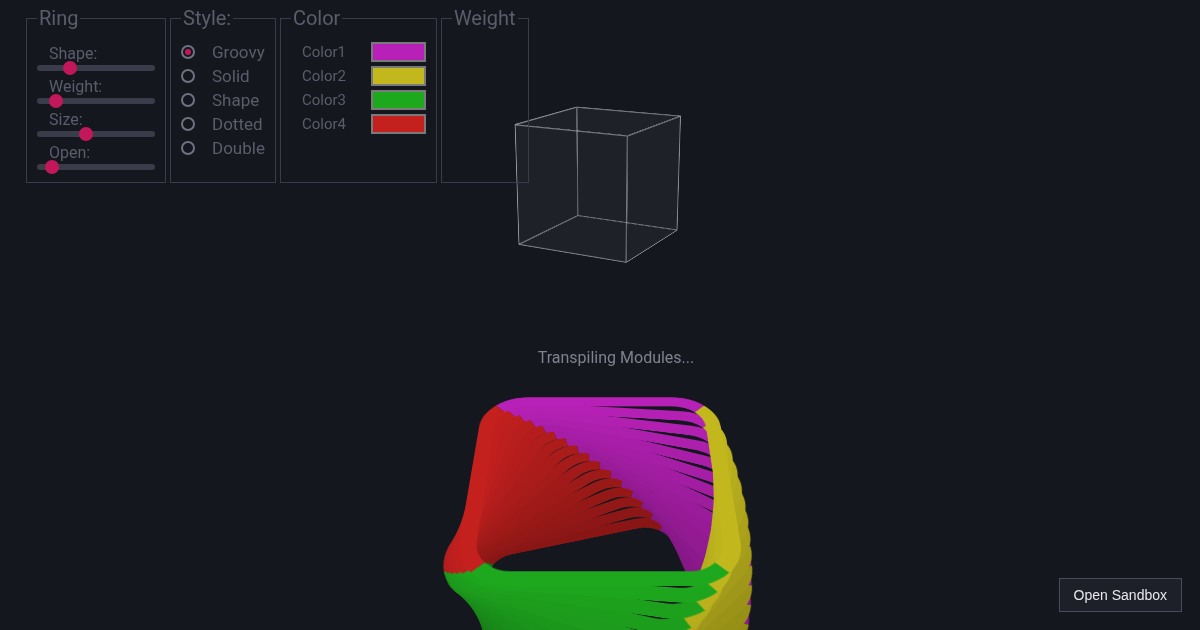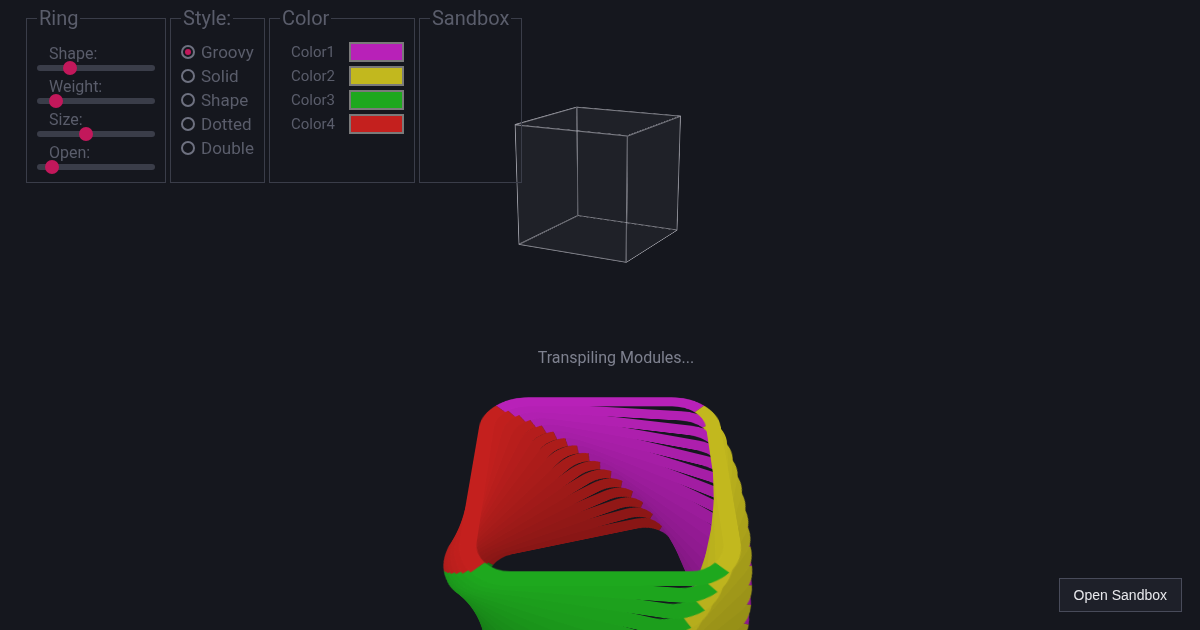--- a/index.html
+++ b/index.html
@@ -54,21 +54,21 @@
   .slider::-moz-range-thumb {
     width: 14px; height: 14px;
     border-radius: 50%;
     background: #c2185b;
     border: none;
     cursor: pointer;
   }
   .radio-row, .color-row {
     display: flex;
     align-items: center;
-    gap: 6px;
+    gap: 17px;
     margin: 4px 0;
     font-size: 17px;
     color: #5a5d6b;
   }
   .radio {
     width: 14px; height: 14px;
     border-radius: 50%;
     border: 2px solid #6e7180;
     display: inline-flex;
     align-items: center;
@@ -211,21 +211,21 @@
           <span class="swatch" style="background: rgb(30, 168, 30);"></span>
         </div>
         <div class="color-row">
           <span class="clabel">Color4</span>
           <span class="swatch" style="background: rgb(196, 32, 30);"></span>
         </div>
       </div>
   </fieldset>
 
   <fieldset>
-    <legend>Sandbox</legend>
+    <legend>Weight</legend>
   </fieldset>
 </div>
 
 <div class="stage">
   <div class="cube">
     <div class="face front"></div>
     <div class="face back"></div>
     <div class="face right"></div>
     <div class="face left"></div>
     <div class="face top"></div>

